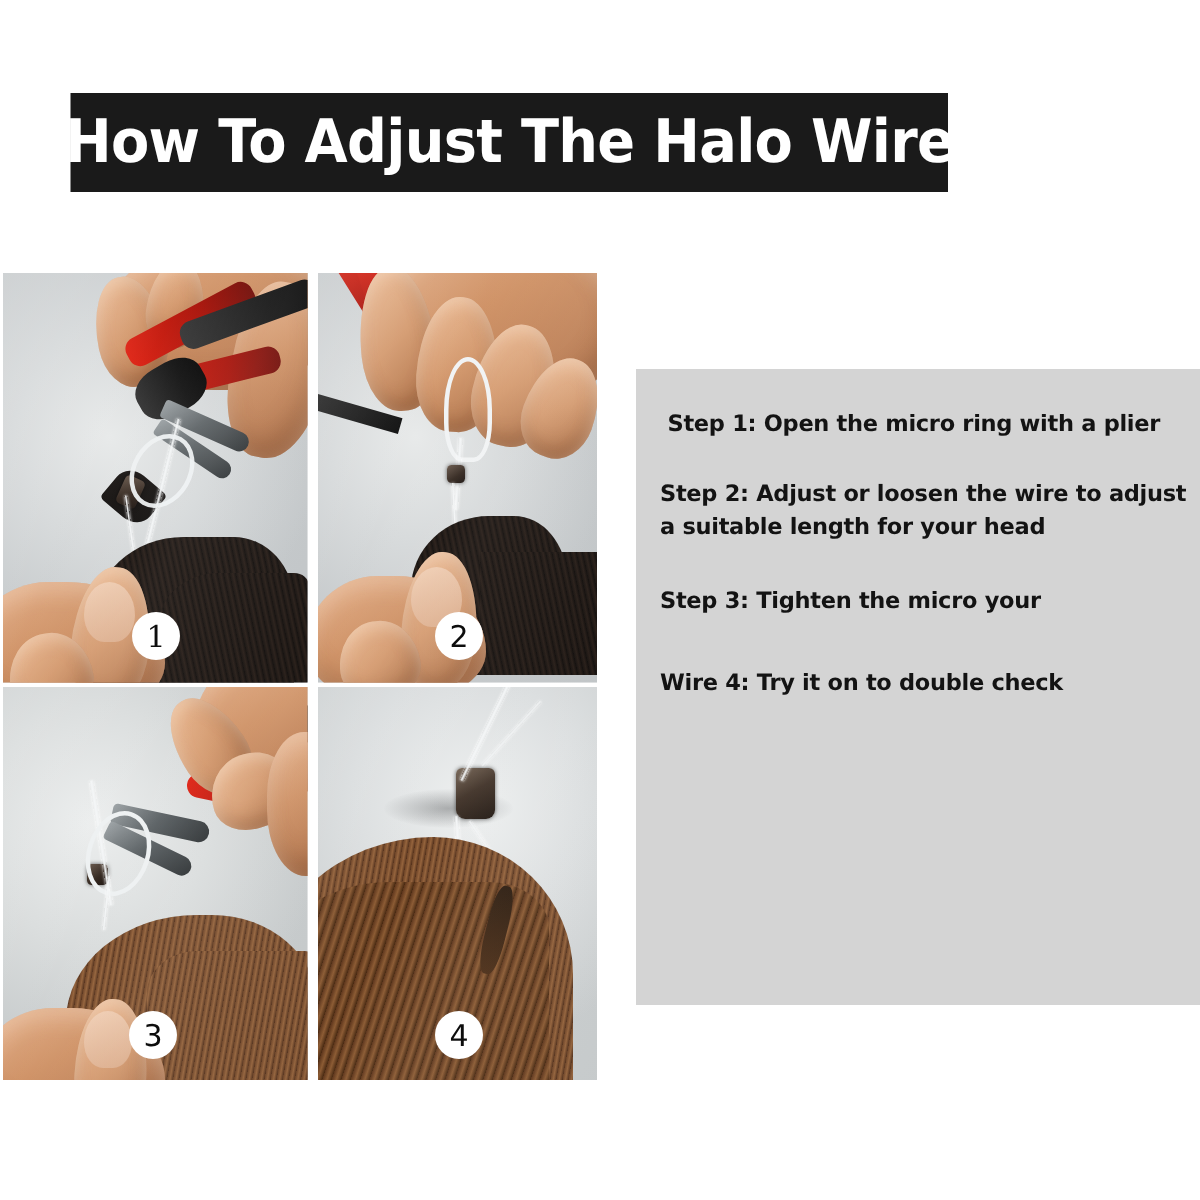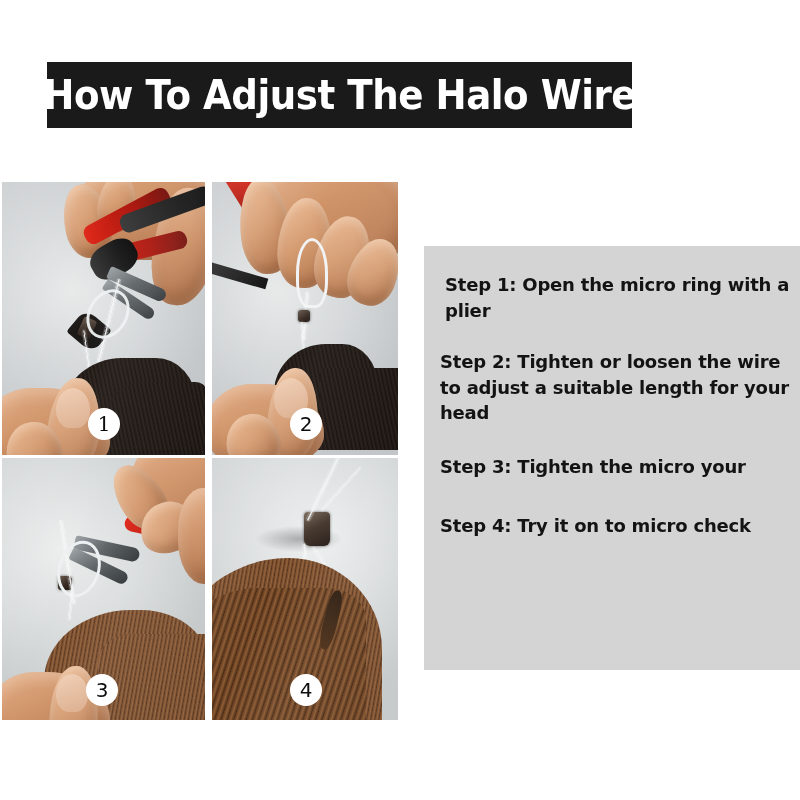--- a/index.html
+++ b/index.html
@@ -164,21 +164,21 @@
     width: 376px;
     height: 424px;
     background: #d4d4d4;
     box-sizing: border-box;
     padding: 26px 8px 0 8px;
   }
   .step {
     color: #131313;
     font-family: "DejaVu Sans", sans-serif;
     font-weight: bold;
-    font-size: 18px;
+    font-size: 15px;
     line-height: 1.42;
     letter-spacing: -0.2px;
     margin: 0 0 26px 0;
   }
   .step-1 { padding-left: 13px; }
   .step-2 { padding-left: 8px; margin-bottom: 28px; }
   .step-3 { padding-left: 8px; margin-bottom: 34px; }
   .step-4 { padding-left: 8px; margin-bottom: 0; }
 </style>
 </head>
@@ -308,16 +308,16 @@
                 background:linear-gradient(180deg,#2a1a0d,#4a2c15); border-radius:40%;"></div>
     <div class="scene-sheen" style="opacity:0.18;"></div>
 
     <div class="badge sans" style="left:78px; top:216px;">4</div>
   </div>
 
 </div>
 
 <div class="steps-panel">
   <p class="step step-1">Step 1: Open the micro ring with a plier</p>
-  <p class="step step-2">Step 2: Tighten or loosen the wire to adjust a suitable length for your head</p>
+  <p class="step step-2">Step 2: Adjust or loosen the wire to adjust a suitable length for your head</p>
   <p class="step step-3">Step 3: Tighten the micro your</p>
-  <p class="step step-4">Step 4: Try it on to micro check</p>
+  <p class="step step-4">Wire 4: Try it on to double check</p>
 </div>
 
 </body></html>

